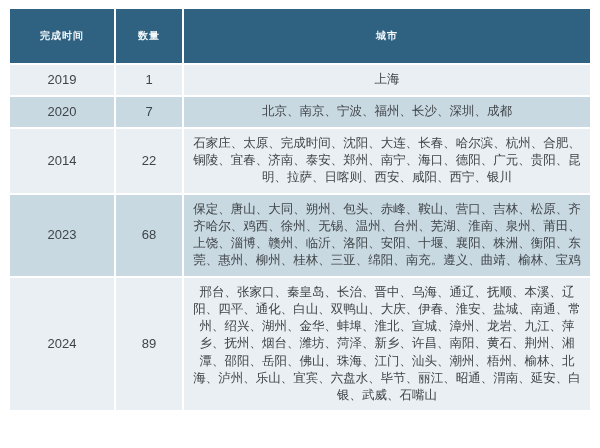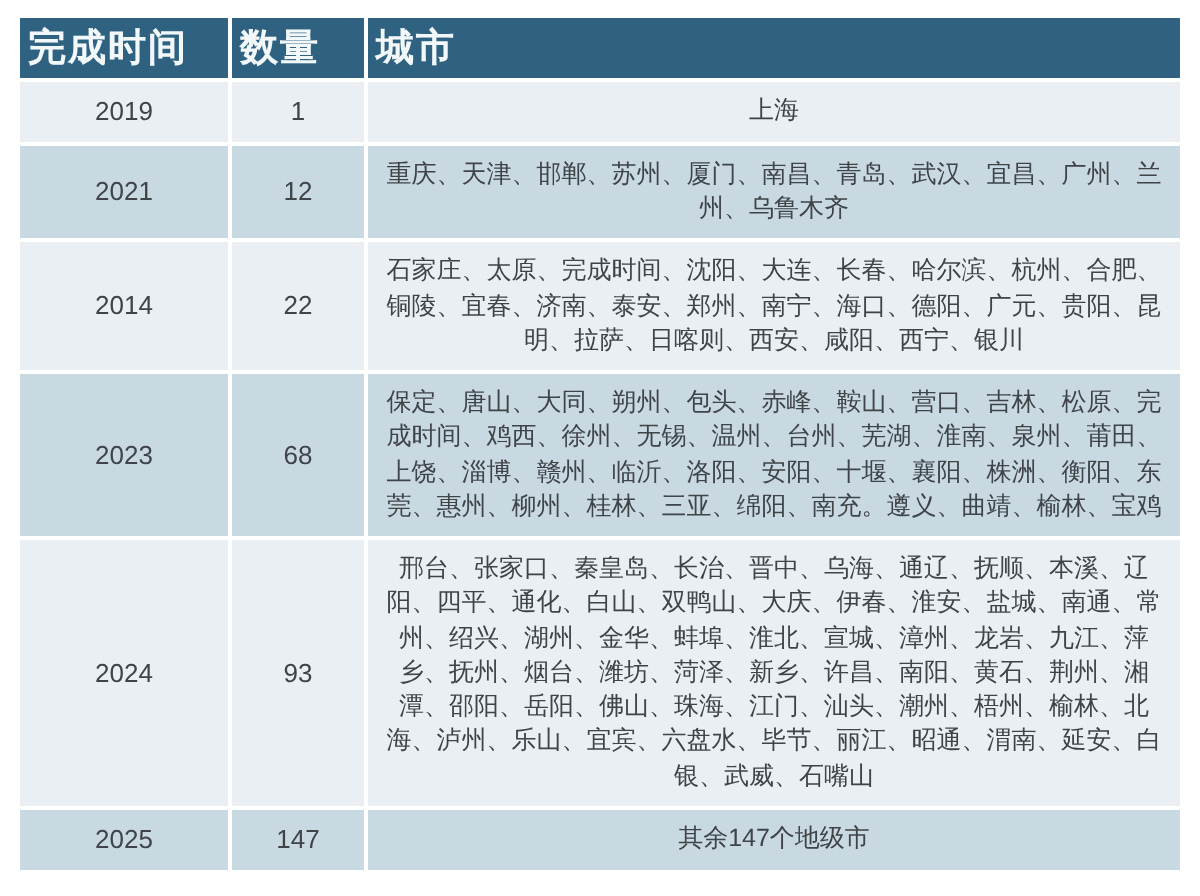--- a/index.html
+++ b/index.html
@@ -29,24 +29,24 @@
     background: var(--grid);
     table-layout: fixed;
   }
   col.col-year  { width: 104px; }
   col.col-count { width: 66px; }
   col.col-city  { width: auto; }
   th {
     background: var(--header-bg);
     color: var(--header-text);
     font-weight: bold;
-    font-size: 19px;
+    font-size: 10px;
     height: 26px;
-    padding: 2px 4px;
-    text-align: left;
+    padding: 14px 4px;
+    text-align: center;
     vertical-align: middle;
     letter-spacing: 1px;
   }
   td {
     font-size: 12.5px;
     color: var(--body-text);
     text-align: center;
     vertical-align: middle;
     padding: 6px 5px;
     line-height: 1.38;
@@ -75,39 +75,34 @@
         <th>城市</th>
       </tr>
     </thead>
     <tbody>
       <tr>
         <td class="year-cell">2019</td>
         <td class="count-cell">1</td>
         <td class="cities-cell">上海</td>
       </tr>
       <tr>
-        <td class="year-cell">2021</td>
-        <td class="count-cell">12</td>
-        <td class="cities-cell">重庆、天津、邯郸、苏州、厦门、南昌、青岛、武汉、宜昌、广州、兰州、乌鲁木齐</td>
+        <td class="year-cell">2020</td>
+        <td class="count-cell">7</td>
+        <td class="cities-cell">北京、南京、宁波、福州、长沙、深圳、成都</td>
       </tr>
       <tr>
         <td class="year-cell">2014</td>
         <td class="count-cell">22</td>
         <td class="cities-cell">石家庄、太原、完成时间、沈阳、大连、长春、哈尔滨、杭州、合肥、铜陵、宜春、济南、泰安、郑州、南宁、海口、德阳、广元、贵阳、昆明、拉萨、日喀则、西安、咸阳、西宁、银川</td>
       </tr>
       <tr>
         <td class="year-cell">2023</td>
         <td class="count-cell">68</td>
-        <td class="cities-cell">保定、唐山、大同、朔州、包头、赤峰、鞍山、营口、吉林、松原、完成时间、鸡西、徐州、无锡、温州、台州、芜湖、淮南、泉州、莆田、上饶、淄博、赣州、临沂、洛阳、安阳、十堰、襄阳、株洲、衡阳、东莞、惠州、柳州、桂林、三亚、绵阳、南充。遵义、曲靖、榆林、宝鸡</td>
+        <td class="cities-cell">保定、唐山、大同、朔州、包头、赤峰、鞍山、营口、吉林、松原、齐齐哈尔、鸡西、徐州、无锡、温州、台州、芜湖、淮南、泉州、莆田、上饶、淄博、赣州、临沂、洛阳、安阳、十堰、襄阳、株洲、衡阳、东莞、惠州、柳州、桂林、三亚、绵阳、南充。遵义、曲靖、榆林、宝鸡</td>
       </tr>
       <tr>
         <td class="year-cell">2024</td>
-        <td class="count-cell">93</td>
+        <td class="count-cell">89</td>
         <td class="cities-cell">邢台、张家口、秦皇岛、长治、晋中、乌海、通辽、抚顺、本溪、辽阳、四平、通化、白山、双鸭山、大庆、伊春、淮安、盐城、南通、常州、绍兴、湖州、金华、蚌埠、淮北、宣城、漳州、龙岩、九江、萍乡、抚州、烟台、潍坊、菏泽、新乡、许昌、南阳、黄石、荆州、湘潭、邵阳、岳阳、佛山、珠海、江门、汕头、潮州、梧州、榆林、北海、泸州、乐山、宜宾、六盘水、毕节、丽江、昭通、渭南、延安、白银、武威、石嘴山</td>
-      </tr>
-      <tr>
-        <td class="year-cell">2025</td>
-        <td class="count-cell">147</td>
-        <td class="cities-cell">其余147个地级市</td>
       </tr>
     </tbody>
   </table>
 </div>
 
 </body></html>

